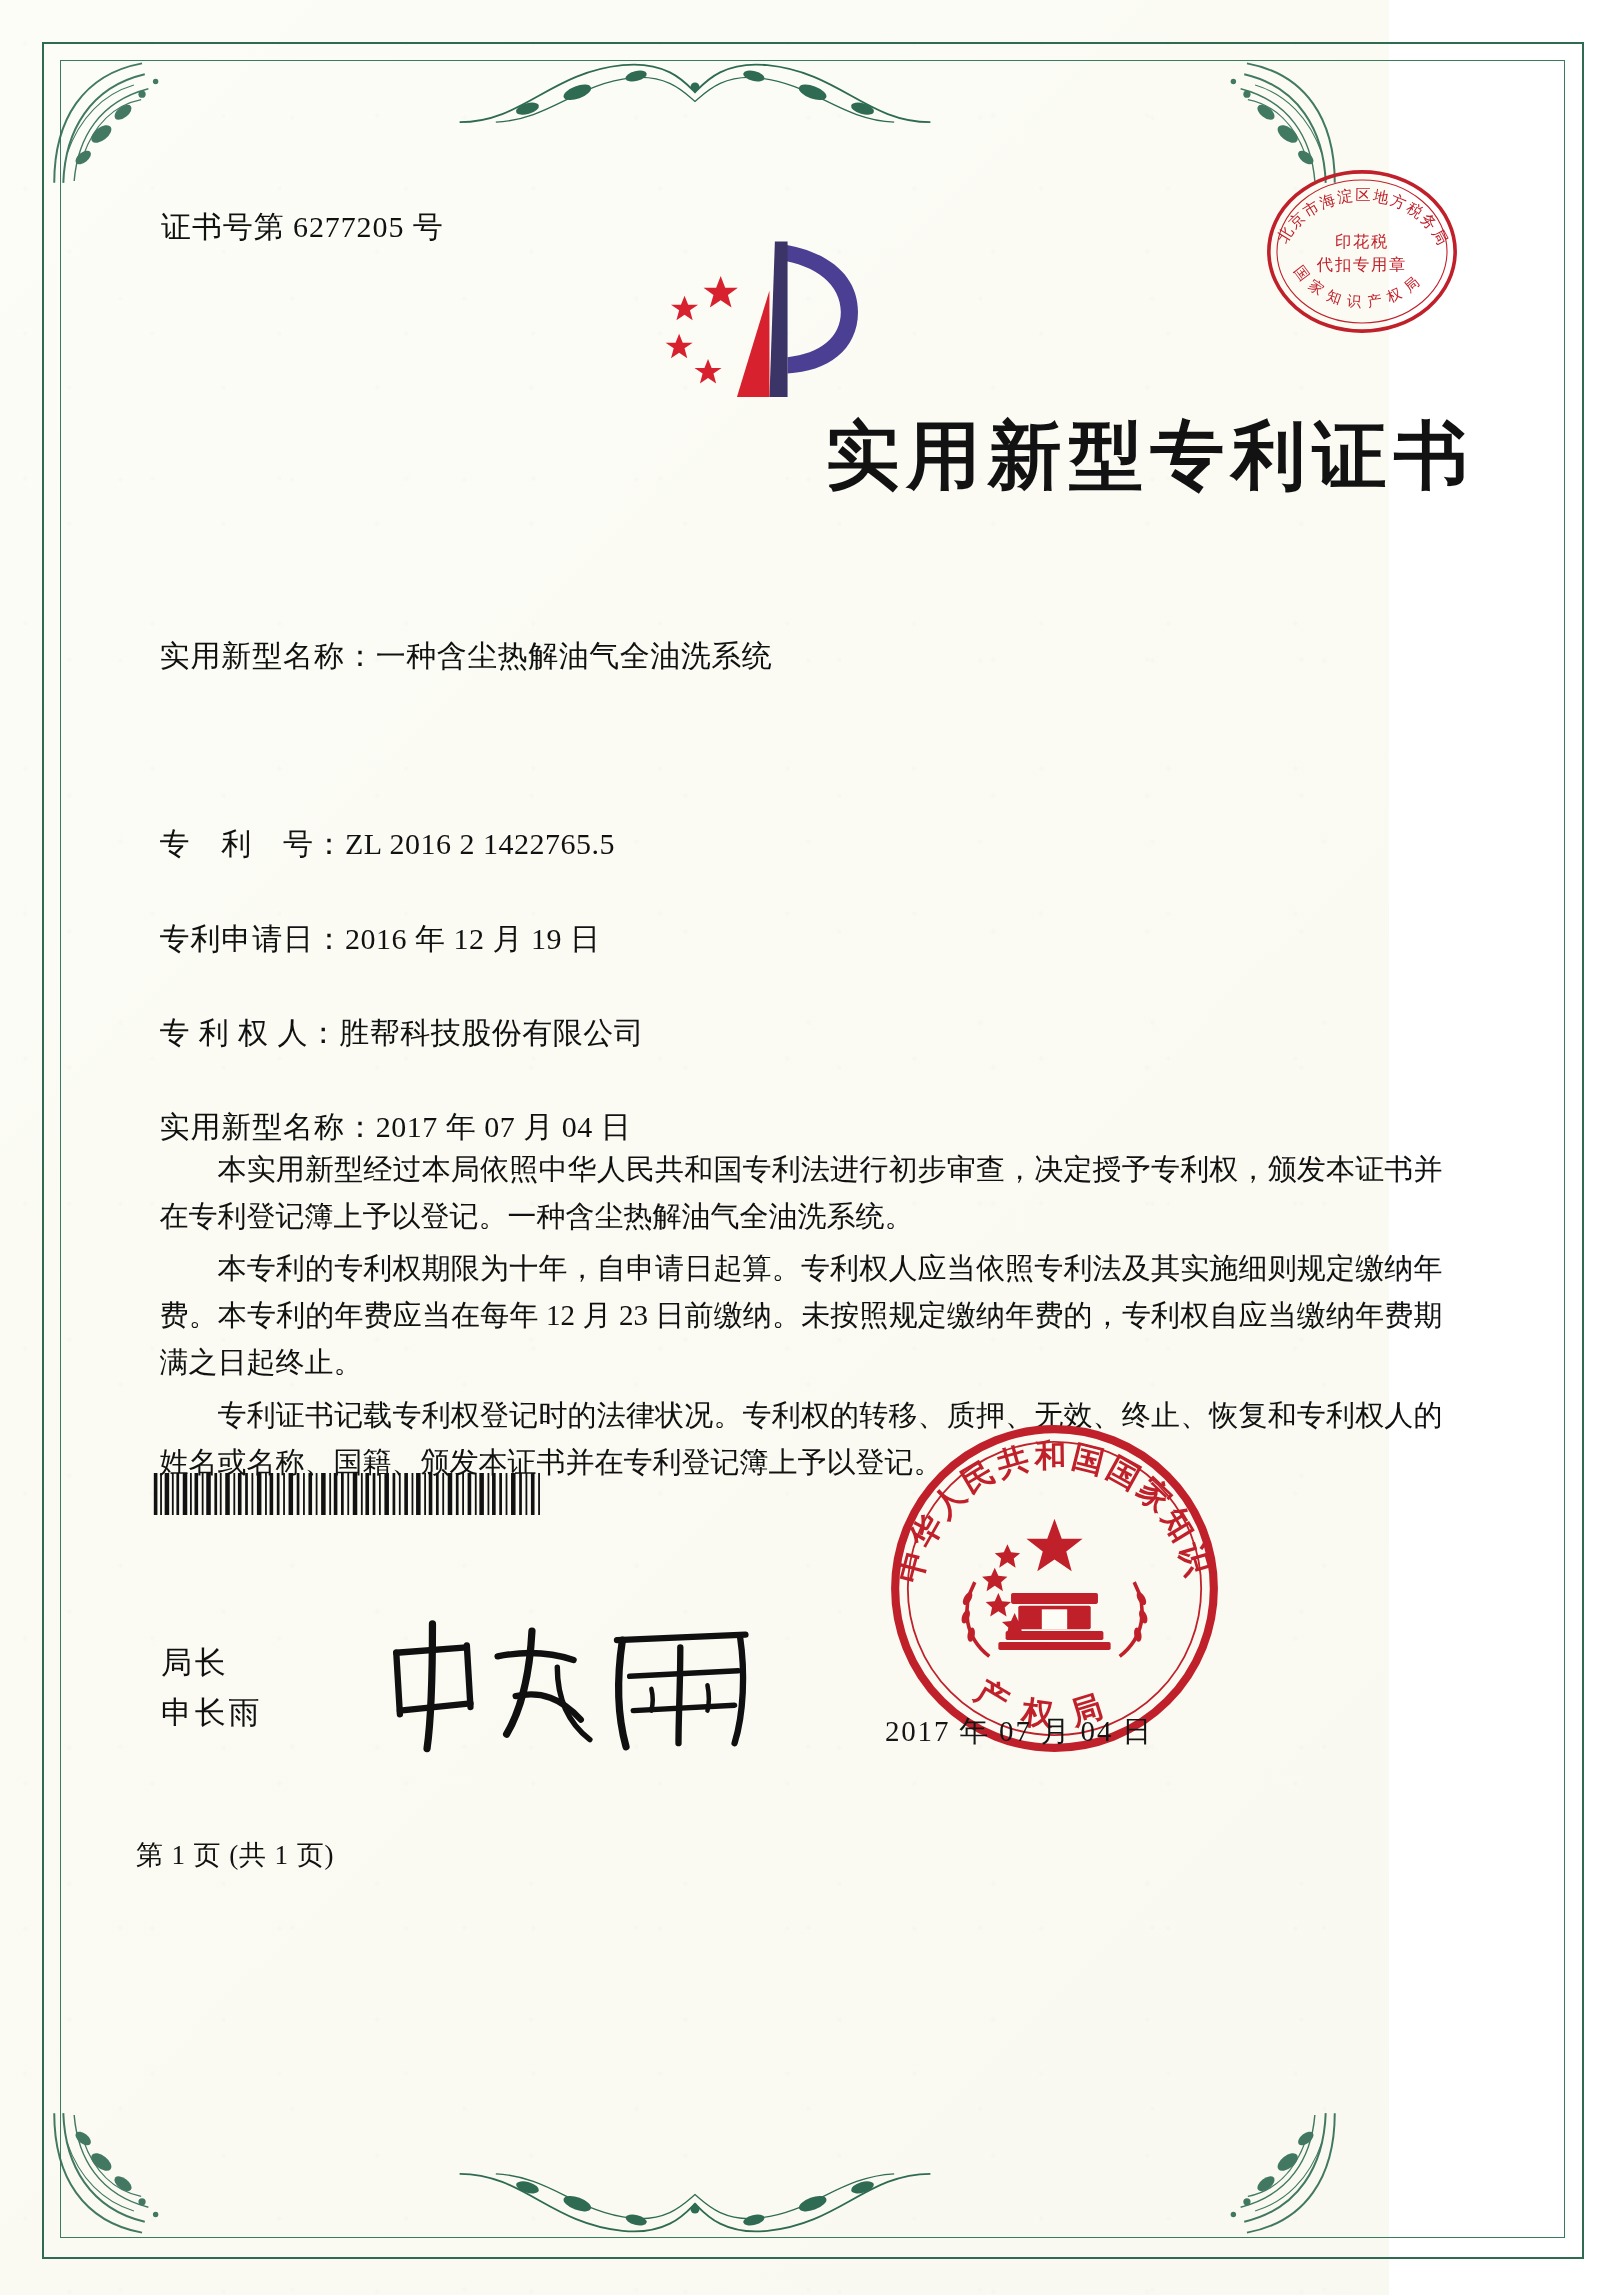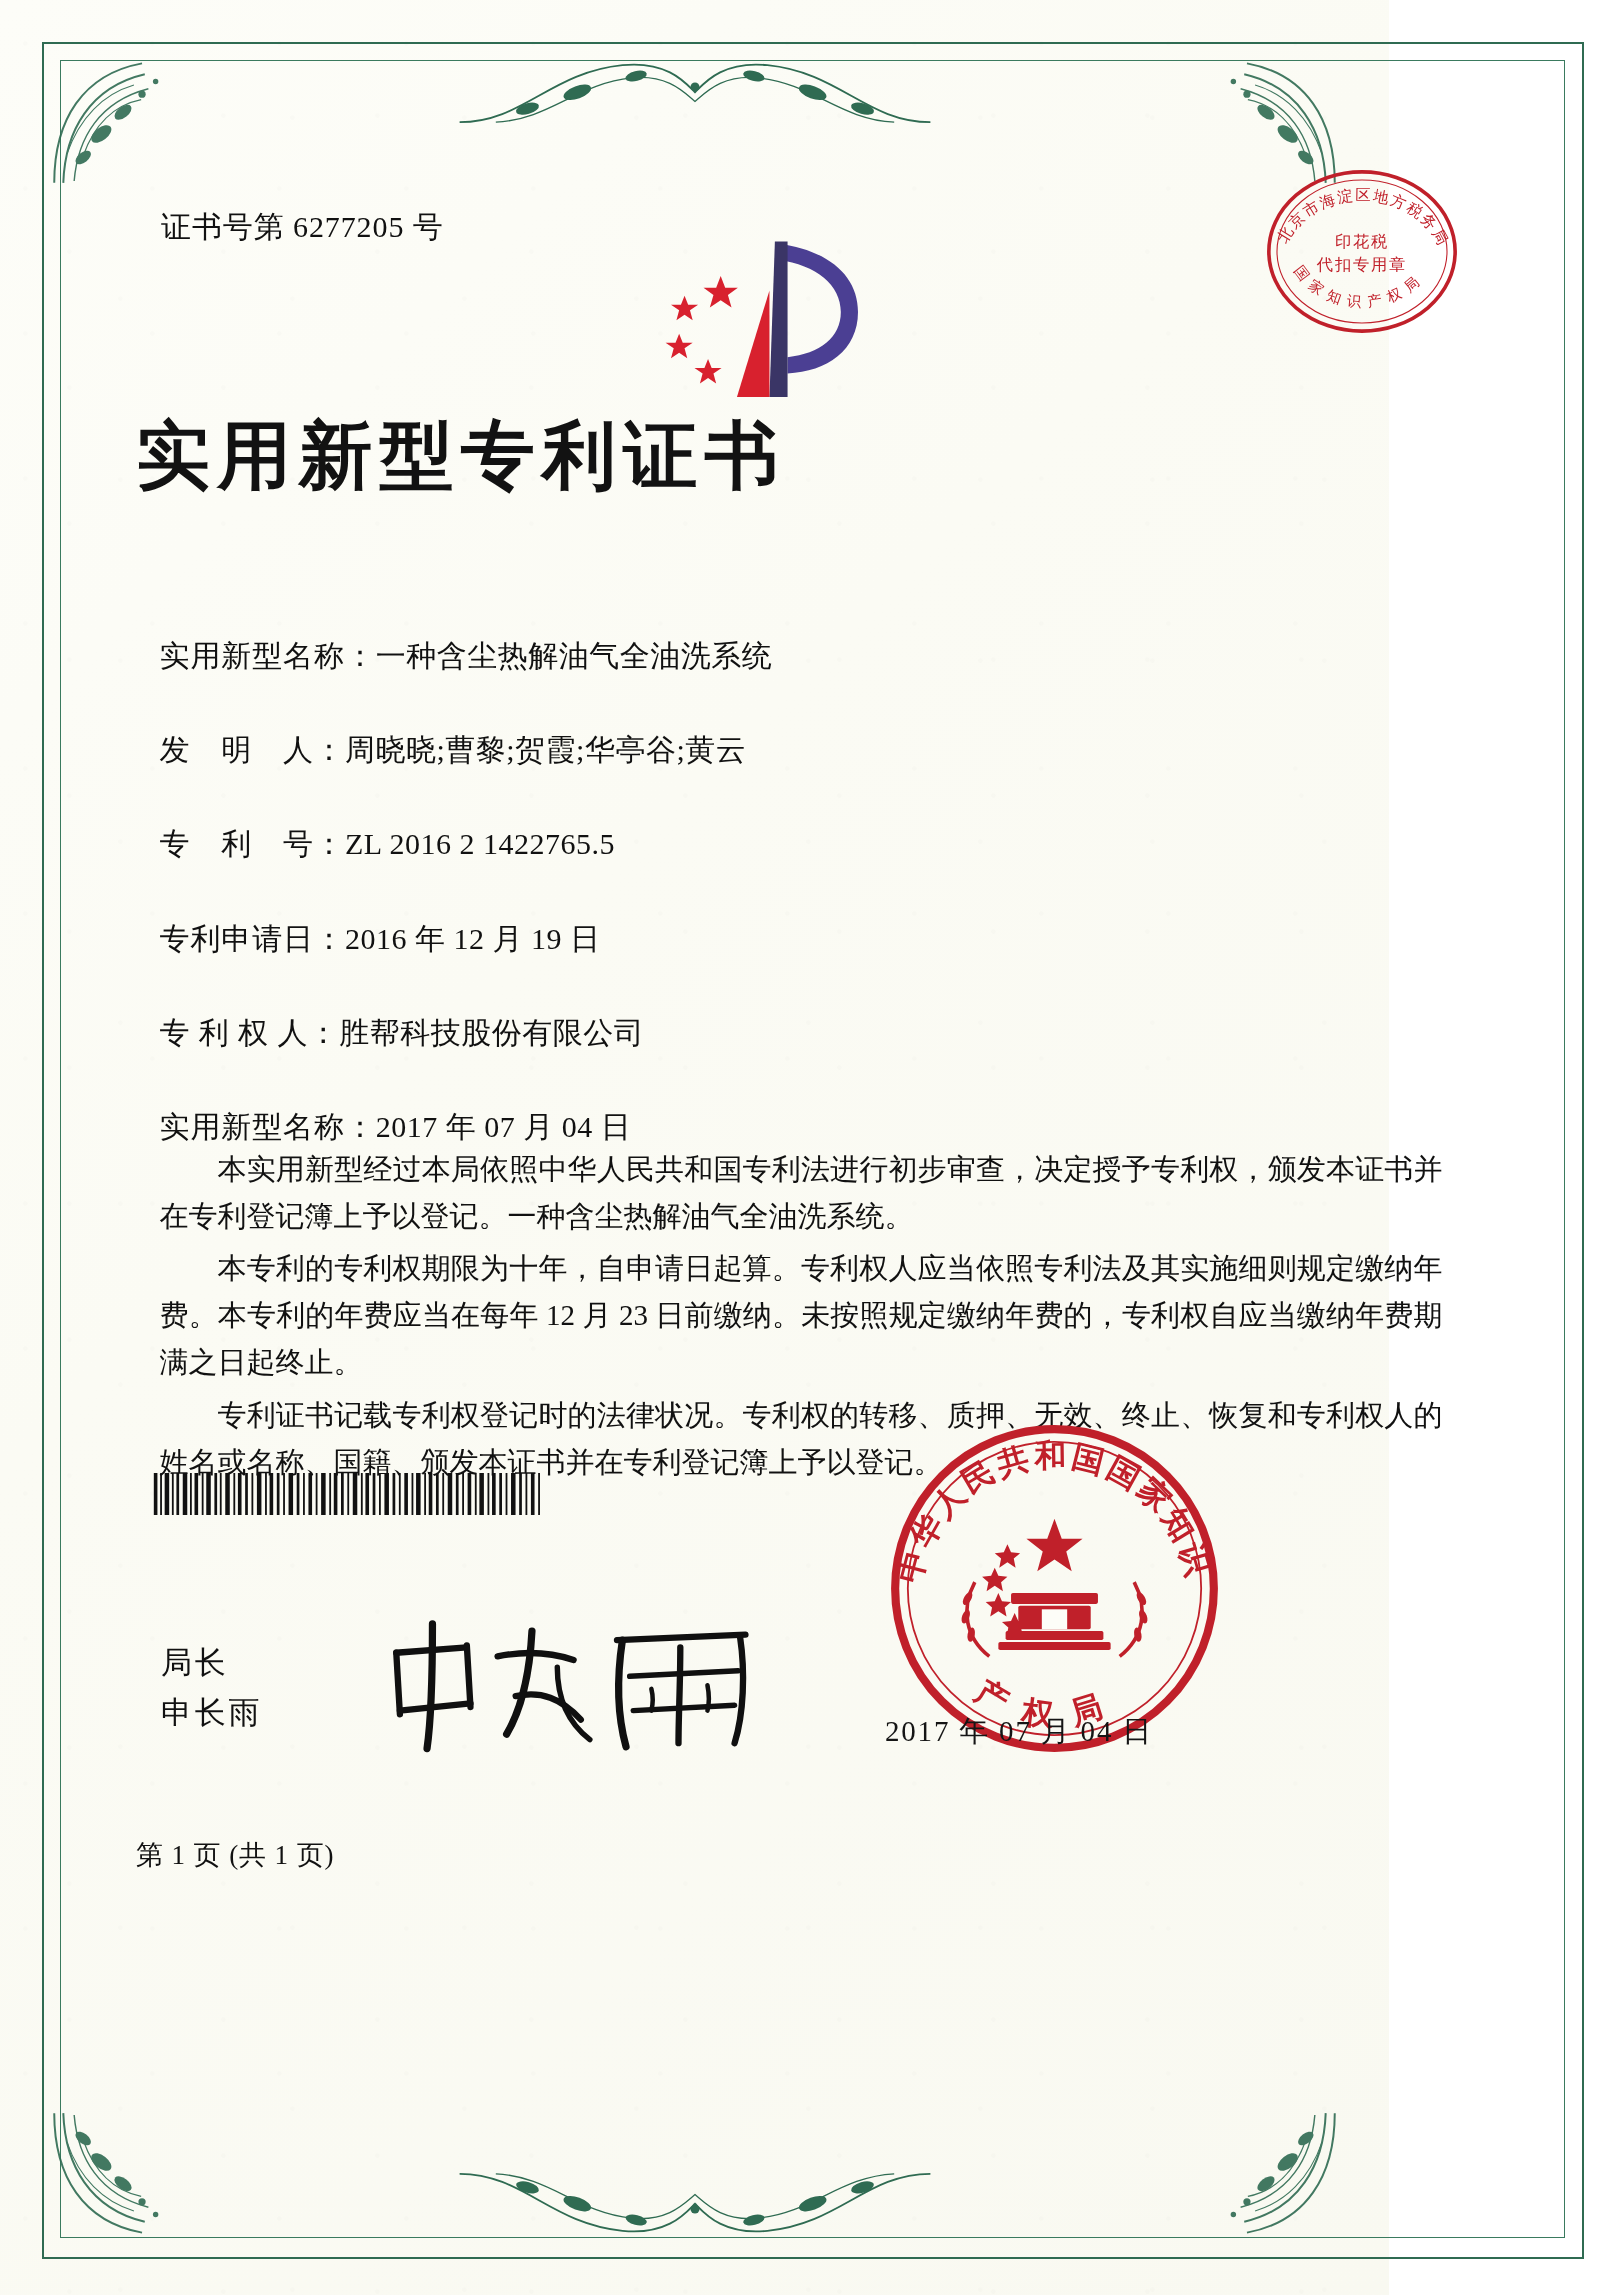--- a/index.html
+++ b/index.html
@@ -105,21 +105,21 @@
     position: absolute;
     right: 9px; top: 25px;
     width: 208px; height: 181px;
   }
 
   
   #certificate-title {
     position: absolute;
     left: 0; top: 271px;
     width: 1339px;
-    text-align: left;
+    text-align: right;
     font-size: 74px;
     font-weight: bold;
     letter-spacing: 7.2px;
     color: #121212;
     font-family: "DejaVu Sans", "Liberation Sans", sans-serif;
   }
 
   
   .field-row {
     position: absolute;
@@ -345,23 +345,20 @@
         <textPath href="#arcBottom" startOffset="10%">国 家 知 识 产 权 局</textPath>
       </text>
       <text x="115" y="95" text-anchor="middle" font-family="'Liberation Serif', serif" font-size="18" fill="#c0202a" letter-spacing="2">印花税</text>
       <text x="115" y="120" text-anchor="middle" font-family="'Liberation Serif', serif" font-size="18" fill="#c0202a" letter-spacing="2">代扣专用章</text>
     </svg>
 
     <div id="certificate-title">实用新型专利证书</div>
 
     <div class="field-row" id="field-name">
       <span class="field-label">实用新型名称：</span><span class="field-value">一种含尘热解油气全油洗系统</span>
-    </div>
-    <div class="field-row" id="field-inventors">
-      <span class="field-label">发　明　人：</span><span class="field-value">周晓晓;曹黎;贺霞;华亭谷;黄云</span>
     </div>
     <div class="field-row" id="field-patent-no">
       <span class="field-label">专　利　号：</span><span class="field-value">ZL 2016 2 1422765.5</span>
     </div>
     <div class="field-row" id="field-app-date">
       <span class="field-label">专利申请日：</span><span class="field-value">2016 年 12 月 19 日</span>
     </div>
     <div class="field-row" id="field-holder">
       <span class="field-label">专 利 权 人：</span><span class="field-value">胜帮科技股份有限公司</span>
     </div>

